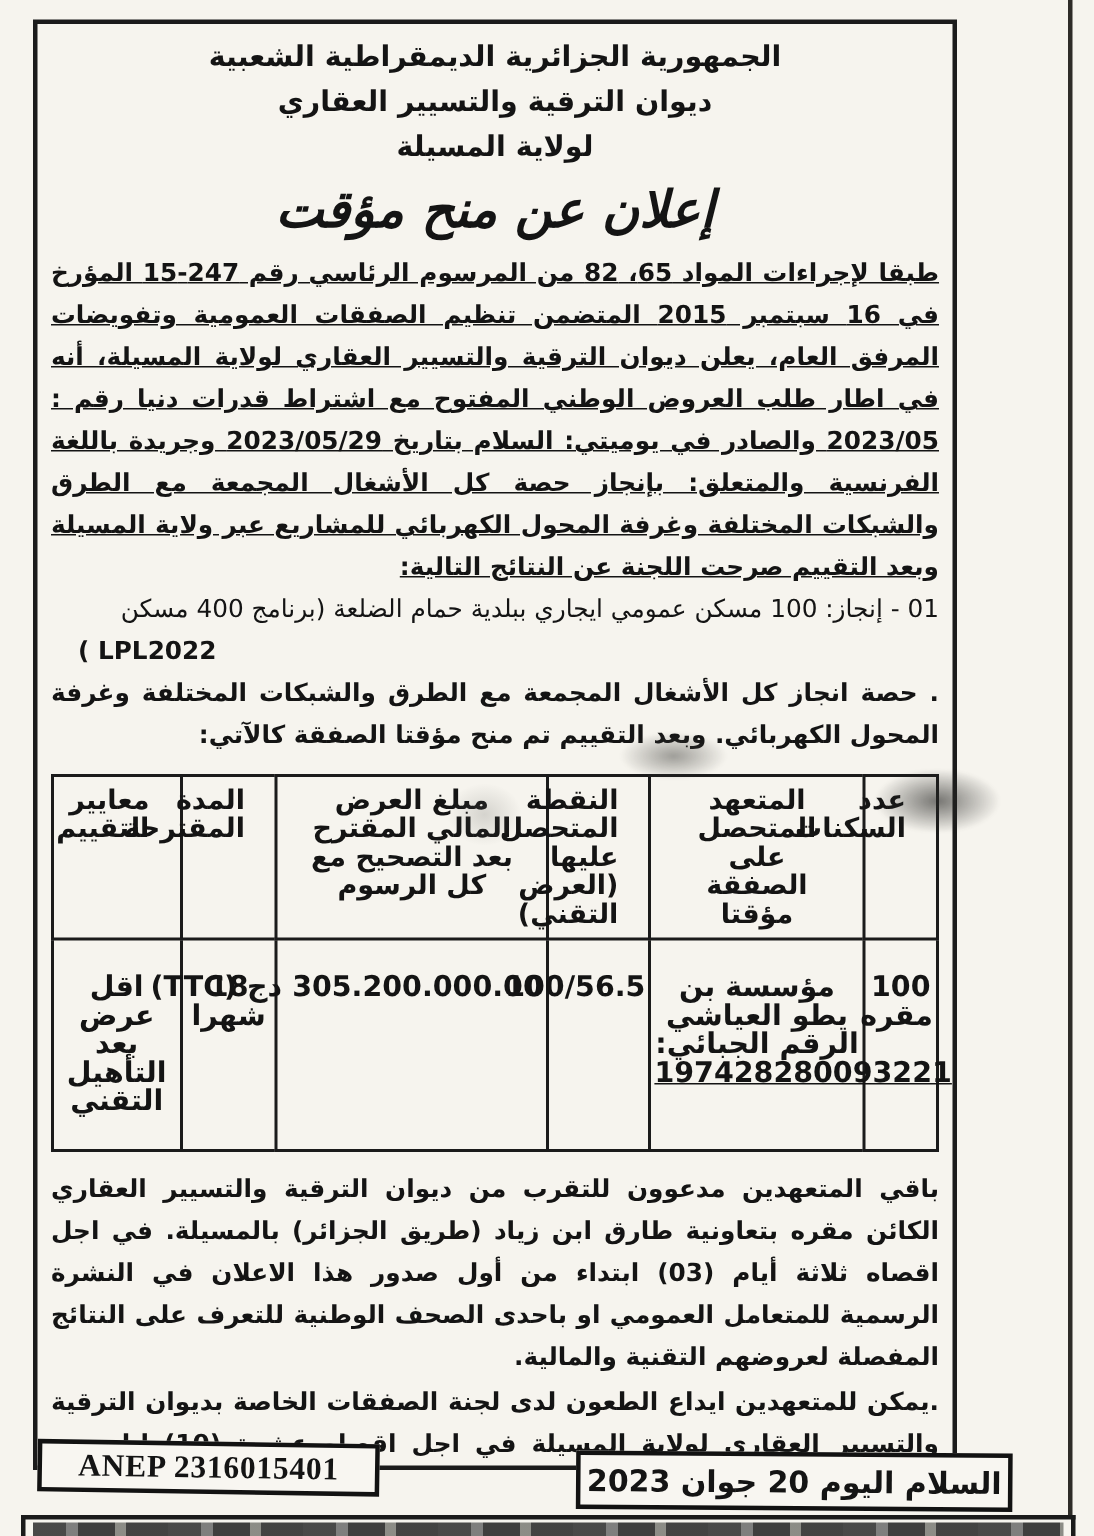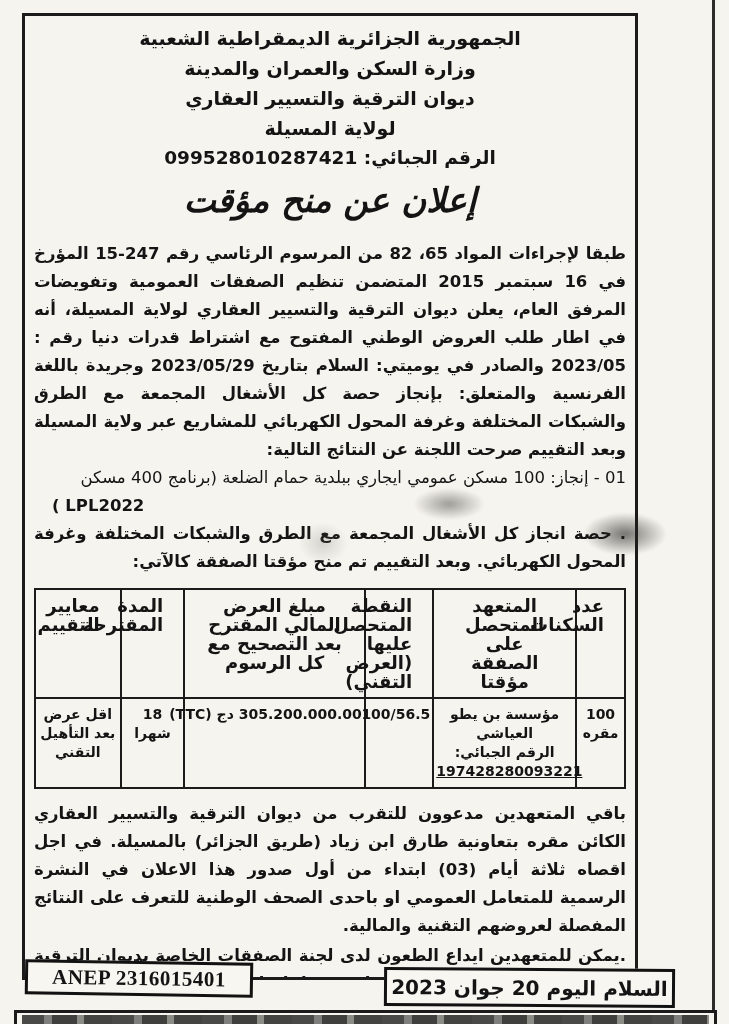--- a/index.html
+++ b/index.html
@@ -12,28 +12,28 @@
   .col-rule{position:absolute;left:712px;top:0;width:3px;height:1024px;background:#2e2c28;}
   .main-box{
     position:absolute;left:22px;top:13px;width:616px;height:967px;
     border:3px solid #1b1b1b;box-sizing:border-box;
     padding:7px 9px 0 9px;direction:rtl;overflow:hidden;
   }
   .hdr{ text-align:center;font-weight:bold;font-size:19px;line-height:30px;}
   .tax-line{text-align:center;font-weight:bold;font-size:18.5px;line-height:30px;}
   .main-title{text-align:center;font-weight:bold;font-size:34px;line-height:50px;margin:2px 0 2px;font-style:italic;}
   .para{font-weight:bold;font-size:16.5px;line-height:28px;text-align:justify;margin:0;}
-  .intro{margin-top:15px;}
+  .intro{margin-top:3px;text-decoration:underline;}
   .item-l1{font-weight:normal;font-size:16.5px;line-height:28px;text-align:justify;}
   .item-l2{font-weight:bold;font-size:16.5px;line-height:28px;text-align:right;padding-left:18px;text-align:left;}
   .lot{margin-top:0;}
   table.award{border-collapse:collapse;width:100%;margin-top:12px;direction:rtl;table-layout:fixed;}
   table.award th,table.award td{border:2px solid #1b1b1b;font-weight:bold;text-align:center;box-sizing:border-box;}
   table.award thead th{font-size:18px;line-height:19px;vertical-align:top;padding:6px 20px;height:108px;}
-  table.award tbody td{font-size:14px;line-height:19px;vertical-align:top;padding:6px 2px;height:72px;}
+  table.award tbody td{font-size:19px;line-height:19px;vertical-align:top;padding:22px 2px;height:72px;}
   .cell-amount{white-space:nowrap;font-size:12.8px;}
   .c-tax-num{direction:ltr;text-decoration:underline;}
   .notice1{margin-top:11px;}
   .notice2{margin-top:2px;}
   .anep-box{
     position:absolute;left:25px;top:961px;width:228px;height:35px;
     border:3px solid #121212;background:#f8f6f1;box-sizing:border-box;
     display:flex;align-items:center;justify-content:center;
     font-family:"Liberation Serif",serif;font-weight:bold;font-size:21px;letter-spacing:.5px;
     transform:rotate(0.9deg);
@@ -62,24 +62,22 @@
     background:radial-gradient(ellipse at center,rgba(95,95,90,.22),rgba(120,120,115,0) 70%);}
 </style>
 </head>
 <body>
 
 <div class="col-rule"></div>
 
 <div class="main-box">
 
   <div class="hdr">الجمهورية الجزائرية الديمقراطية الشعبية</div>
-  <div class="hdr">وزارة السكن والعمران والمدينة</div>
   <div class="hdr">ديوان الترقية والتسيير العقاري</div>
   <div class="hdr">لولاية المسيلة</div>
-  <div class="tax-line">الرقم الجبائي: 099528010287421</div>
 
   <div class="main-title">إعلان عن منح مؤقت</div>
 
   <p class="para intro">طبقا لإجراءات المواد 65، 82 من المرسوم الرئاسي رقم 247-15 المؤرخ في 16 سبتمبر 2015 المتضمن تنظيم الصفقات العمومية وتفويضات المرفق العام، يعلن ديوان الترقية والتسيير العقاري لولاية المسيلة، أنه في اطار طلب العروض الوطني المفتوح مع اشتراط قدرات دنيا رقم : 2023/05 والصادر في يوميتي: السلام بتاريخ 2023/05/29 وجريدة باللغة الفرنسية والمتعلق: بإنجاز حصة كل الأشغال المجمعة مع الطرق والشبكات المختلفة وغرفة المحول الكهربائي للمشاريع عبر ولاية المسيلة وبعد التقييم صرحت اللجنة عن النتائج التالية:</p>
 
   <div>
     <div class="item-l1">01 - إنجاز: 100 مسكن عمومي ايجاري ببلدية حمام الضلعة (برنامج 400 مسكن</div>
     <div class="item-l2">LPL2022 )</div>
   </div>
 

